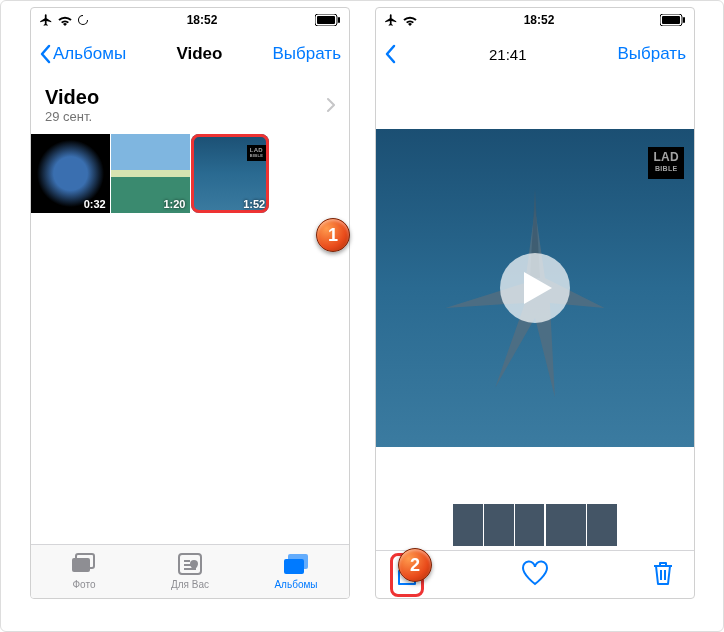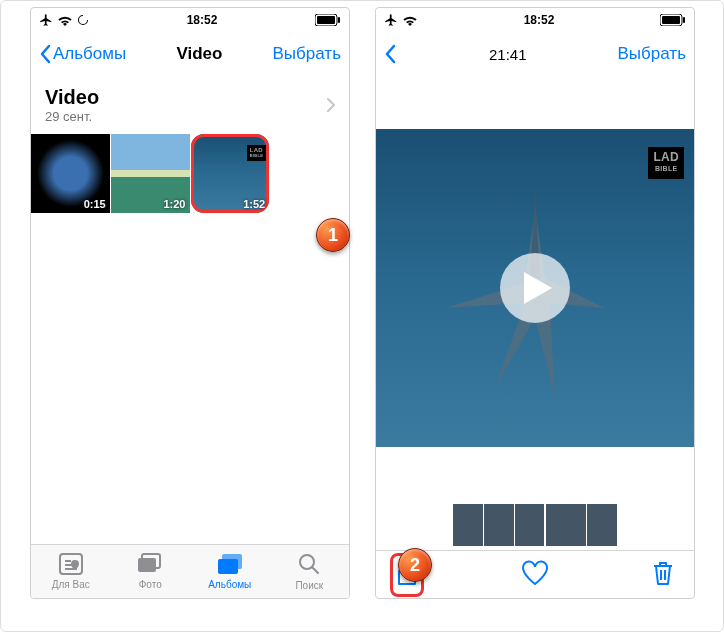--- a/index.html
+++ b/index.html
@@ -26,21 +26,21 @@
 
   
   .album-head { padding: 10px 14px; display: flex; align-items: center; justify-content: space-between; }
   .album-head .t { font-size: 20px; font-weight: 700; }
   .album-head .s { font-size: 13px; color: #737373; }
 
   
   .grid { display: grid; grid-template-columns: repeat(4, 1fr); gap: 1px; }
   .thumb { position: relative; aspect-ratio: 1; background: #222; overflow: hidden; }
   .thumb .dur { position: absolute; right: 4px; bottom: 3px; color: #fff; font-size: 11px; font-weight: 600; text-shadow: 0 0 3px rgba(0,0,0,.8); }
-  .thumb.highlighted { outline: 3px solid #e33; outline-offset: -3px; border-radius: 13px; }
+  .thumb.highlighted { outline: 3px solid #e33; outline-offset: -3px; border-radius: 8px; }
   .lad { position: absolute; top: 3px; right: 3px; background: #000; color: #a3a3a3; font-size: 6px; font-weight: 900; padding: 2px 3px; line-height: 6px; letter-spacing: .3px; margin-top: 8px; }
   .lad .b { font-size: 4px; display:block; text-align:center; }
 
   
   .tabbar { margin-top: auto; height: 54px; border-top: 1px solid #d5d5d8; background: #f8f8f8; display: flex; }
   .tab { flex: 1; display: flex; flex-direction: column; align-items: center; justify-content: center; gap: 2px; font-size: 10px; color: #8e8e93; }
   .tab.active { color: #007aff; }
 
   
   .viewer { flex: 1; display: flex; align-items: center; justify-content: center; padding: 0; position: relative; }
@@ -121,60 +121,53 @@
       <div class="t">Video</div>
       <div class="s">29 сент.</div>
     </div>
     <svg width="9" height="16" viewBox="0 0 9 16">
         <path fill="none" stroke="#c6c6c8" stroke-width="2" stroke-linecap="round" d="M2 2l6 6-6 6"></path>
       </svg>
   </div>
 
   <div class="grid" id="grid-left">
       <div class="thumb tEarth">
-        <span class="dur">0:15</span>
+        <span class="dur">0:32</span>
       </div>
       <div class="thumb tBeach">
         <span class="dur">1:20</span>
       </div>
       <div class="thumb tShark highlighted">
         <span class="dur">1:52</span>
         <div class="lad"><span>LAD</span><span class="b">BIBLE</span></div>
       </div>
     </div>
 
   <div class="tabbar" id="tabbar">
+      <div class="tab">
+        <span><svg width="26" height="22" viewBox="0 0 26 22">
+            <rect x="1" y="5" width="18" height="14" rx="2" fill="currentColor"></rect>
+            <rect x="5" y="1" width="18" height="14" rx="2" fill="none" stroke="currentColor" stroke-width="2"></rect>
+          </svg></span>
+        <span>Фото</span>
+      </div>
       <div class="tab">
         <span><svg width="24" height="22" viewBox="0 0 24 22">
             <rect x="1" y="1" width="22" height="20" rx="3" fill="none" stroke="currentColor" stroke-width="2"></rect>
             <path d="M6 8h6M6 12h12M6 16h12" stroke="currentColor" stroke-width="2"></path>
             <path d="M12 11a4 4 0 0 1 8 0c0 3-4 6-4 6s-4-3-4-6z" fill="currentColor"></path>
           </svg></span>
         <span>Для Вас</span>
       </div>
-      <div class="tab">
-        <span><svg width="26" height="22" viewBox="0 0 26 22">
-            <rect x="1" y="5" width="18" height="14" rx="2" fill="currentColor"></rect>
-            <rect x="5" y="1" width="18" height="14" rx="2" fill="none" stroke="currentColor" stroke-width="2"></rect>
-          </svg></span>
-        <span>Фото</span>
-      </div>
       <div class="tab active">
         <span><svg width="26" height="22" viewBox="0 0 26 22">
             <rect x="1" y="6" width="20" height="15" rx="2" fill="currentColor"></rect>
             <rect x="5" y="1" width="20" height="15" rx="2" fill="currentColor" opacity=".6"></rect>
           </svg></span>
         <span>Альбомы</span>
-      </div>
-      <div class="tab">
-        <span><svg width="24" height="24" viewBox="0 0 24 24">
-            <circle cx="10" cy="10" r="7" fill="none" stroke="currentColor" stroke-width="2"></circle>
-            <path d="M15 15l6 6" stroke="currentColor" stroke-width="2" stroke-linecap="round"></path>
-          </svg></span>
-        <span>Поиск</span>
       </div>
     </div>
 </div>
 
 <div class="phone right">
   <div class="status">
     <div class="l">
       <span>
           <svg width="14" height="14" viewBox="0 0 24 24">
             <path fill="#000" d="M21 16v-2l-8-5V3.5a1.5 1.5 0 0 0-3 0V9l-8 5v2l8-2.5V19l-2 1.5V22l3.5-1 3.5 1v-1.5L13 19v-5.5z"></path>

